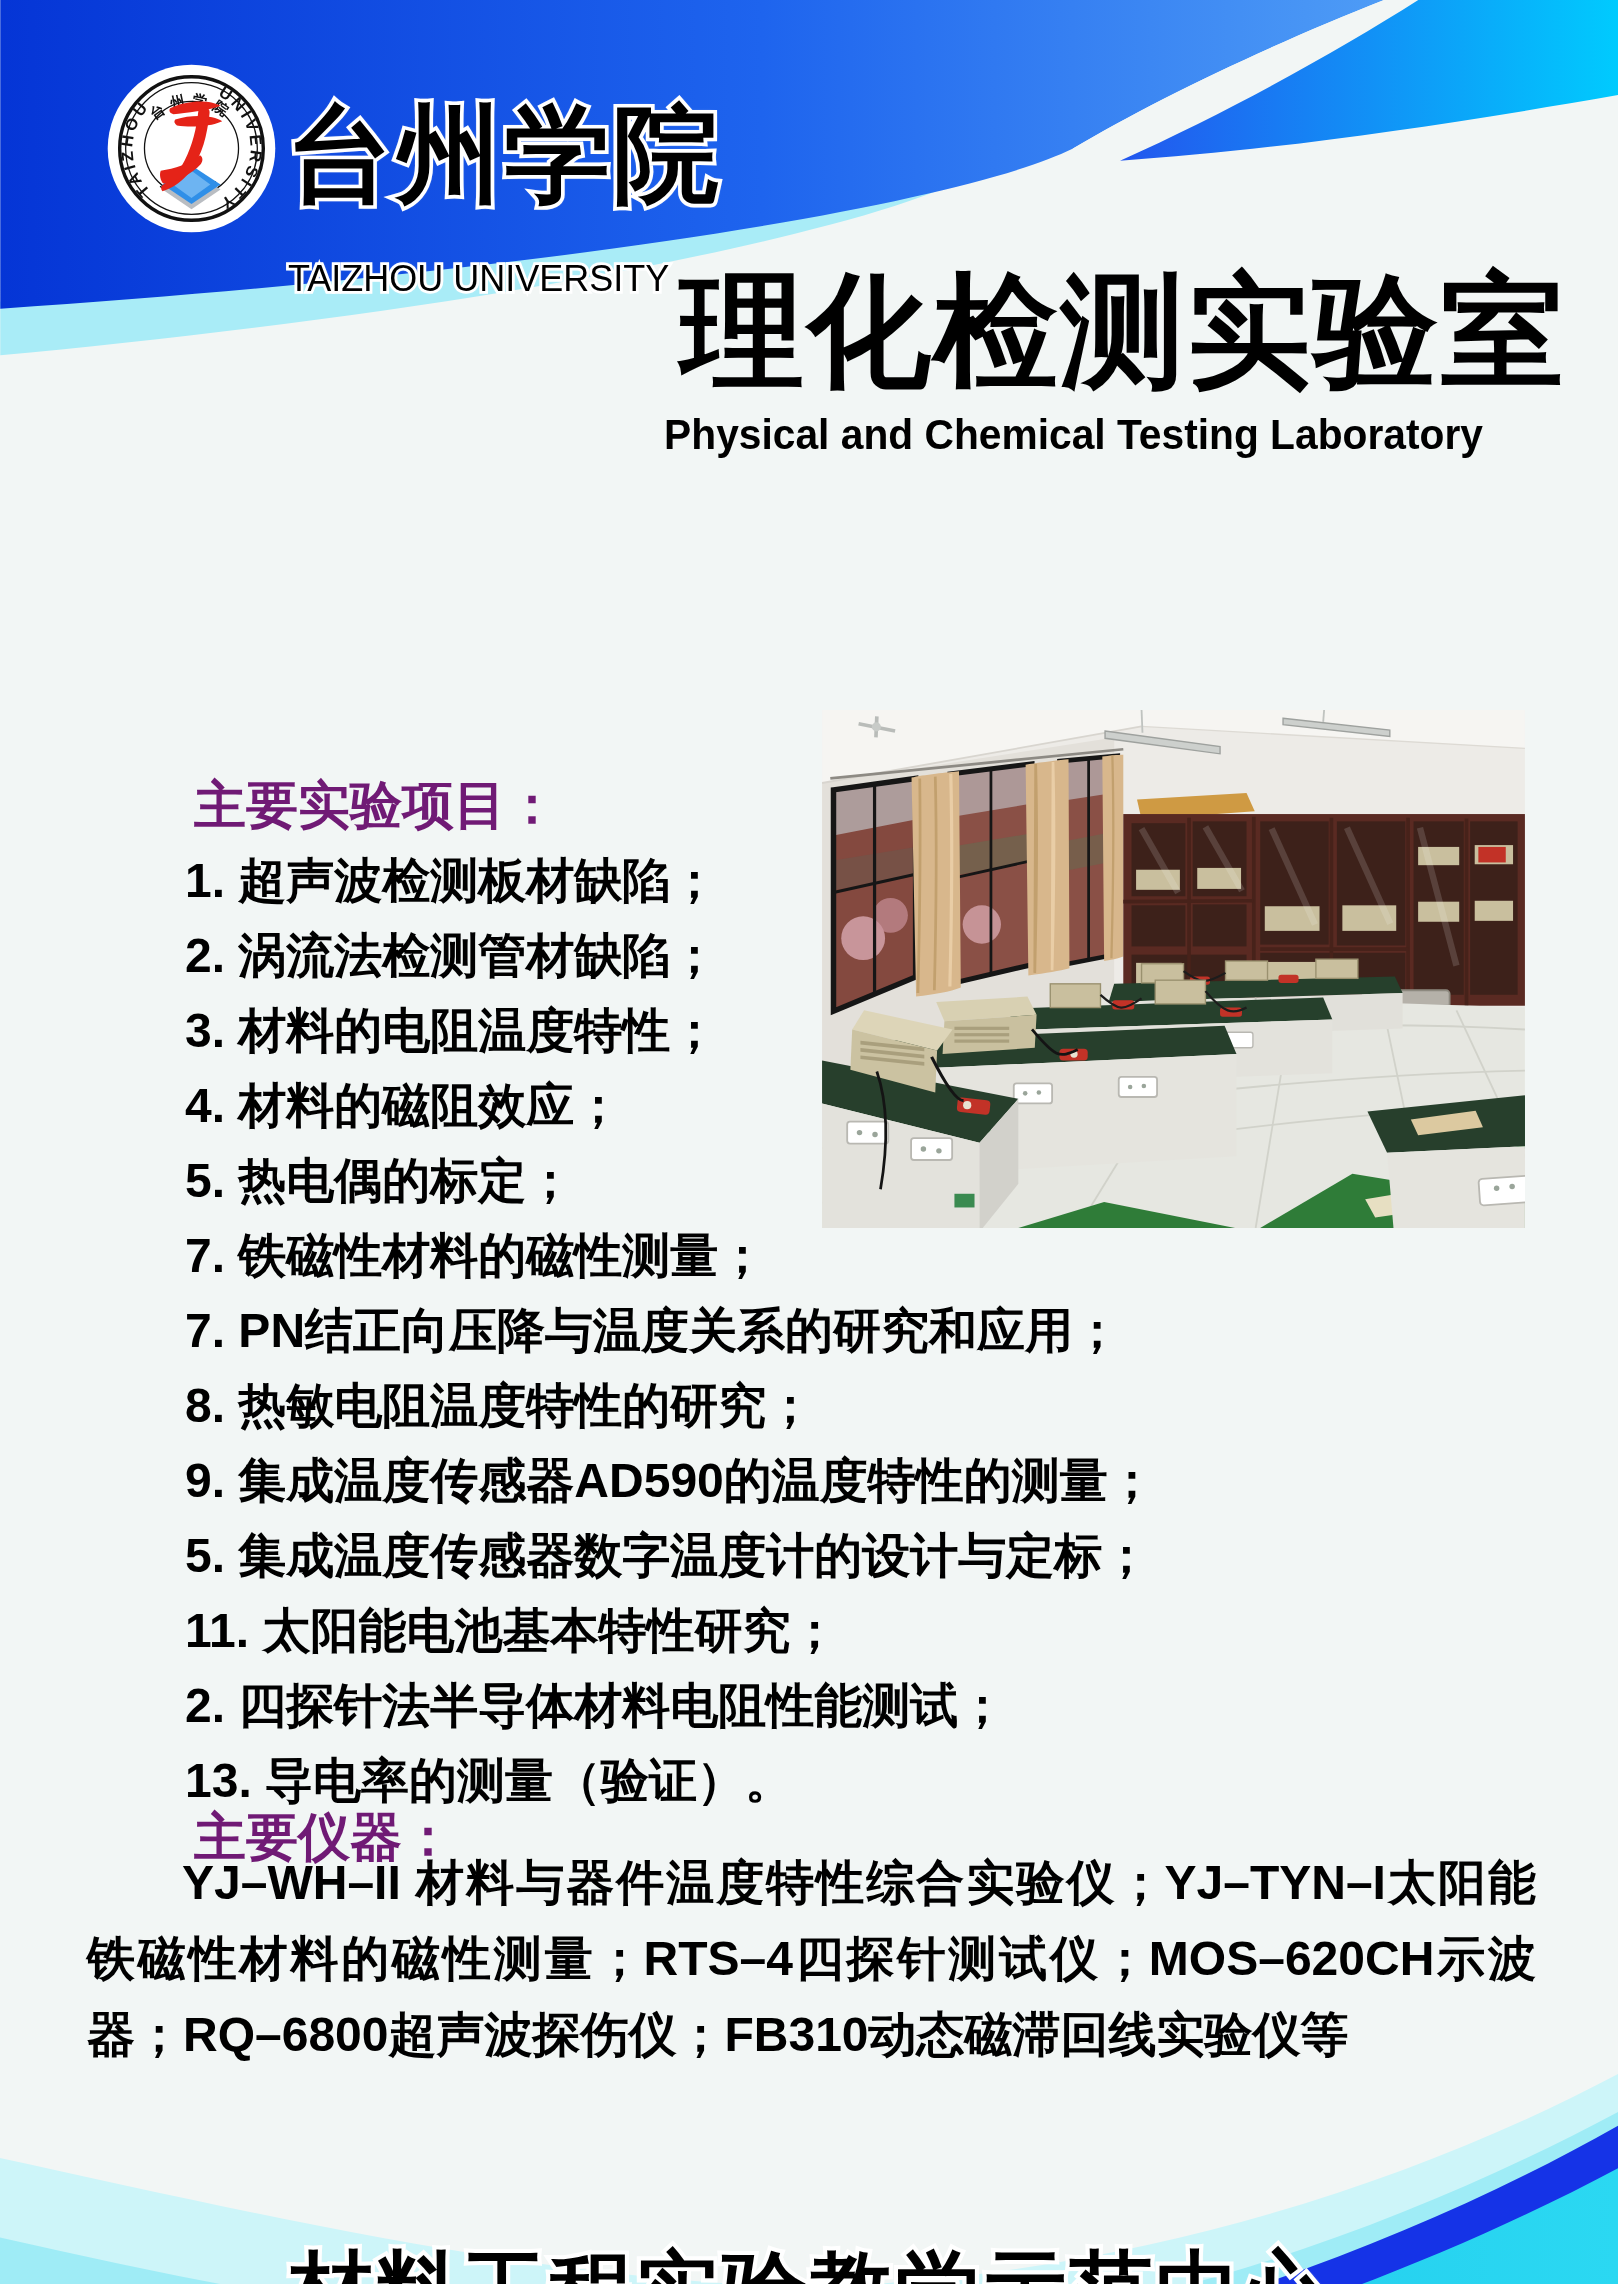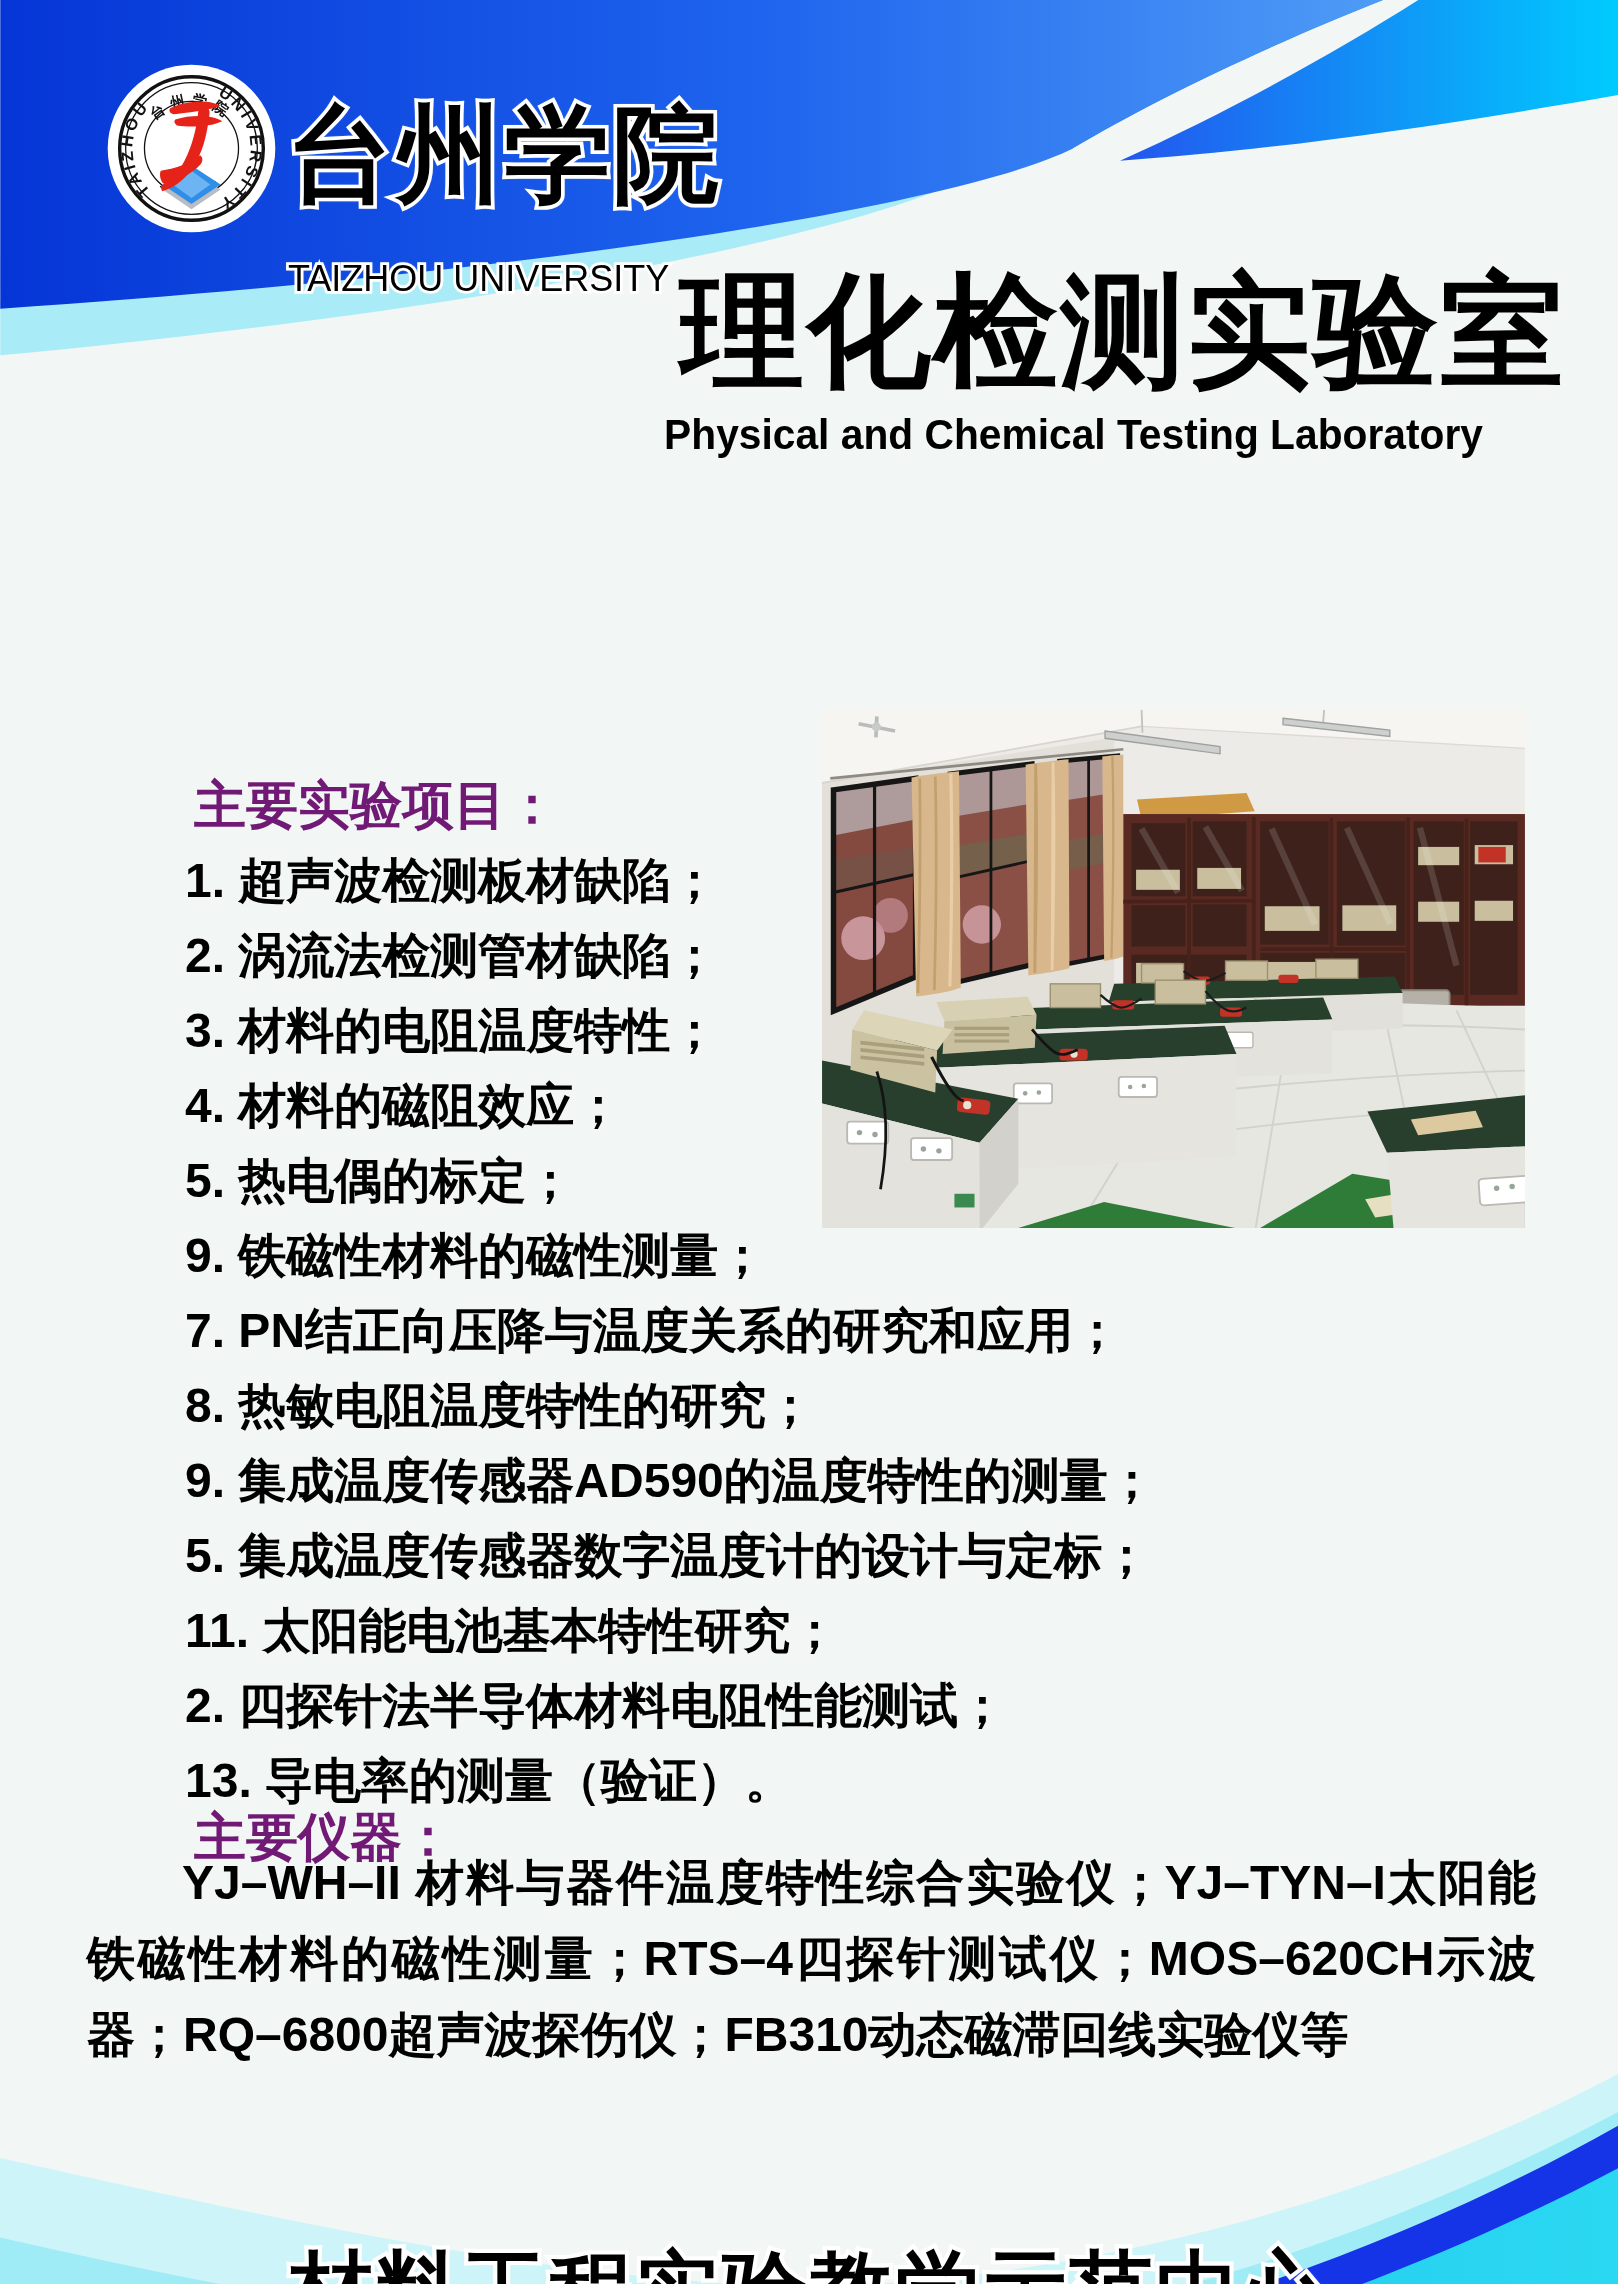--- a/index.html
+++ b/index.html
@@ -142,21 +142,21 @@
   </div>
 
 
   <div class="abs red-heading" id="exp-heading">主要实验项目：</div>
   <div class="abs cjk" id="items">
     <div class="item">1. 超声波检测板材缺陷；</div>
     <div class="item">2. 涡流法检测管材缺陷；</div>
     <div class="item">3. 材料的电阻温度特性；</div>
     <div class="item">4. 材料的磁阻效应；</div>
     <div class="item">5. 热电偶的标定；</div>
-    <div class="item">9. 铁磁性材料的磁性测量；</div>
+    <div class="item">7. 铁磁性材料的磁性测量；</div>
     <div class="item">7. PN结正向压降与温度关系的研究和应用；</div>
     <div class="item">8. 热敏电阻温度特性的研究；</div>
     <div class="item">9. 集成温度传感器AD590的温度特性的测量；</div>
     <div class="item">5. 集成温度传感器数字温度计的设计与定标；</div>
     <div class="item">11. 太阳能电池基本特性研究；</div>
     <div class="item">2. 四探针法半导体材料电阻性能测试；</div>
     <div class="item">13. 导电率的测量（验证）。</div>
   </div>
 
   <svg id="photo" class="abs" viewBox="0 0 1540 1135">

